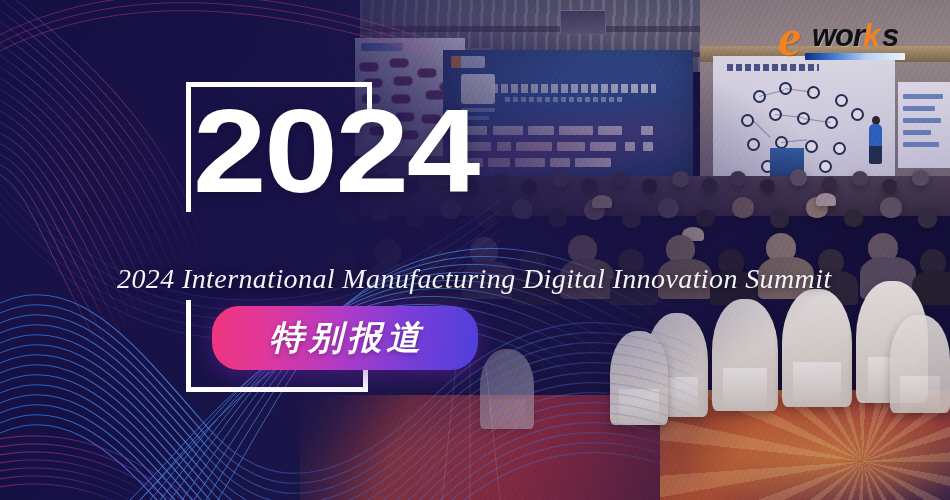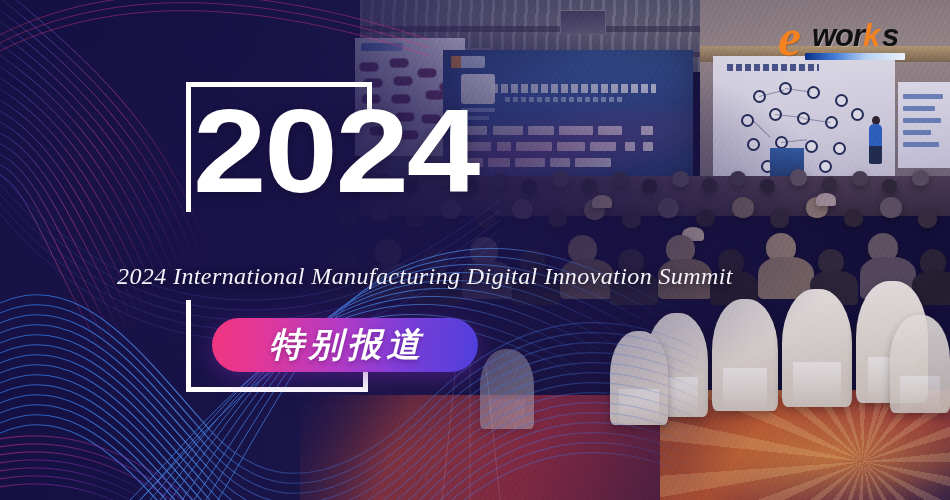--- a/index.html
+++ b/index.html
@@ -212,28 +212,28 @@
   .cn-title {
     position:absolute; left:20px; top:204px;
     font-family:"Liberation Sans","DejaVu Sans", sans-serif;
     font-size:45px; font-weight:700; font-style:italic;
     letter-spacing:1px; color:#ffffff; white-space:nowrap;
     text-shadow:0 2px 9px rgba(0,0,0,.45), 0 0 22px rgba(120,140,255,.25);
   }
   .en-title {
     position:absolute; left:117px; top:263px;
     font-family:"Liberation Serif","DejaVu Serif", serif;
-    font-size:24px; font-style:italic; font-weight:400;
+    font-size:28px; font-style:italic; font-weight:400;
     letter-spacing:.4px; color:#f4f3fb; white-space:nowrap;
     text-shadow:0 2px 7px rgba(0,0,0,.5);
   }
 
   
   .badge {
-    position:absolute; left:212px; top:318px; width:266px; height:54px;
+    position:absolute; left:212px; top:306px; width:266px; height:64px;
     border-radius:27px;
     background:linear-gradient(95deg,#f0357f 0%, #e0389a 20%, #b23bc6 48%, #7b3ed8 72%, #4f3fdc 100%);
     box-shadow:0 6px 22px rgba(120,40,180,.45);
     display:flex; align-items:center; justify-content:center;
   }
   .badge-text {
     font-family:"Liberation Sans","DejaVu Sans", sans-serif;
     font-size:34px; font-weight:700; font-style:italic;
     color:#fff; letter-spacing:5px; text-indent:5px;
     text-shadow:0 2px 5px rgba(70,10,90,.45);

